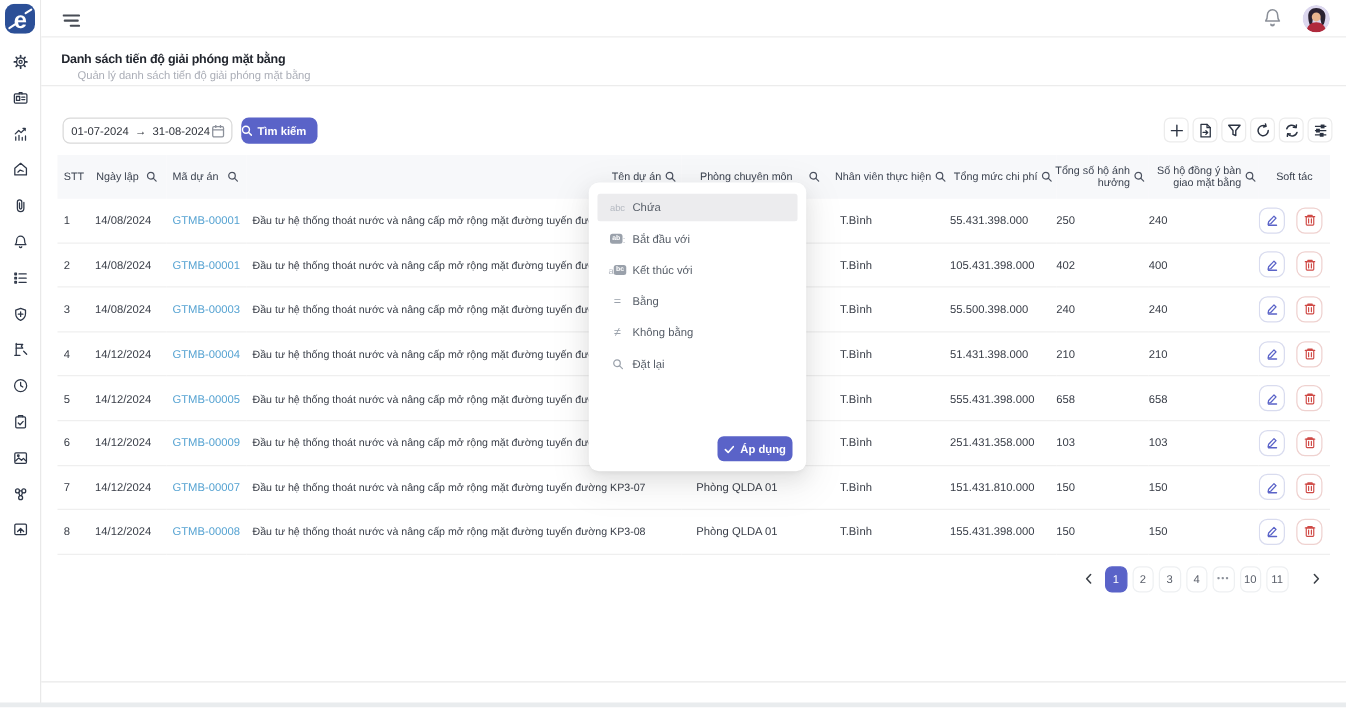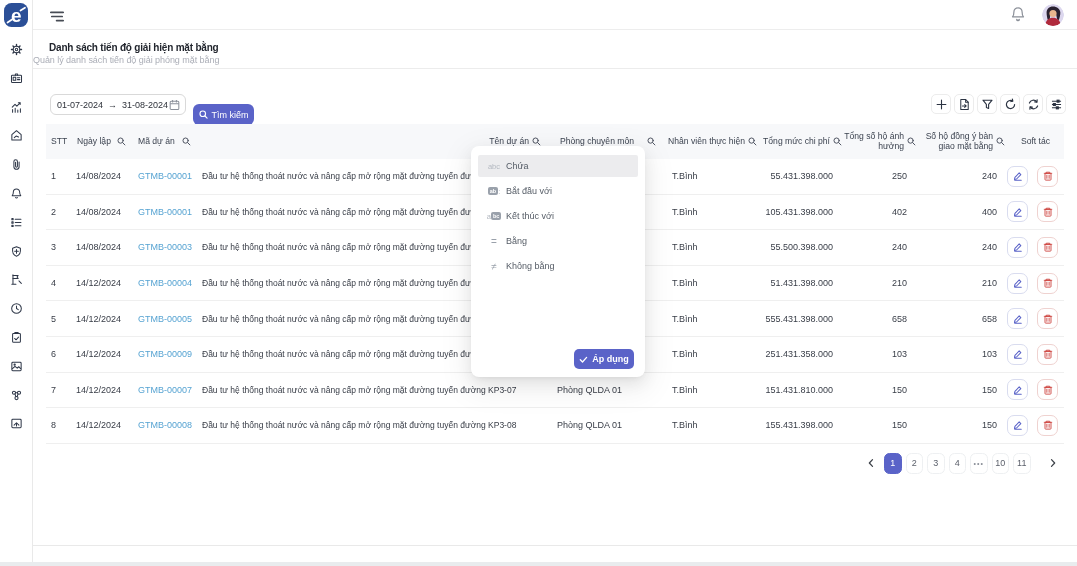--- a/index.html
+++ b/index.html
@@ -9,37 +9,37 @@
 #sidebar{position:absolute;left:0;top:0;width:33px;height:563px;background:#fff;border-right:1px solid #e9e9e9}
 #logo{position:absolute;left:4px;top:3px;width:24px;height:24px}
 .sic{position:absolute;left:10px;width:13px;height:13px}
 
 #topbar{position:absolute;left:33px;top:0;width:1044px;height:30px;background:#fff;border-bottom:1px solid #ededed}
 #burger{position:absolute;left:17px;top:11px;width:14px;height:11px}
 #bell{position:absolute;left:977px;top:6px;width:16px;height:17px}
 #avatar{position:absolute;left:1009px;top:4px;width:22px;height:22px;border-radius:50%;overflow:hidden}
 
 #title{position:absolute;left:49px;top:42px;font-size:10px;font-weight:bold;color:#22262e;letter-spacing:-.2px}
-#subtitle{position:absolute;left:33px;top:55px;font-size:9px;color:#abaeb7;letter-spacing:-.05px}
+#subtitle{position:absolute;left:62px;top:55px;font-size:9px;color:#abaeb7;letter-spacing:-.05px}
 #hr1{position:absolute;left:33px;top:68px;width:1044px;height:1px;background:#ececec}
 
 #datebox{position:absolute;left:50px;top:94px;width:136px;height:21px;border:1px solid #d9d9d9;border-radius:6px;display:flex;align-items:center;padding:0 5px 0 6px;font-size:9px;color:#2e323a;white-space:nowrap}
 #datebox .cal{margin-left:auto}
-#searchbtn{position:absolute;left:193px;top:104px;width:61px;height:21px;background:#5a63c8;border-radius:6px;display:flex;align-items:center;justify-content:center;gap:4px;color:#fff;font-size:9px;font-weight:normal}
+#searchbtn{position:absolute;left:193px;top:94px;width:61px;height:21px;background:#5a63c8;border-radius:6px;display:flex;align-items:center;justify-content:flex-start;gap:4px;color:#fff;font-size:9px;font-weight:bold}
 #toolbar{position:absolute;left:931px;top:94px;display:flex;gap:3px}
 .tbtn{width:20px;height:20px;border:1px solid #ececec;border-radius:5px;background:#fff;display:flex;align-items:center;justify-content:center}
 
 #tbl{position:absolute;left:46px;top:124px;width:1018px;border-collapse:collapse;table-layout:fixed;font-size:9px}
 #tbl th{height:34.5px;background:#f7f8fa;font-weight:normal;color:#3c4350;font-size:8.6px;padding:0}
 #tbl td{height:35.6px;border-bottom:1px solid #efefef;color:#383d47;padding:0;white-space:nowrap;overflow:hidden}
 .hw{display:flex;align-items:center;gap:3px;padding:0 5px;white-space:nowrap}
 .hw .sch{flex:0 0 auto}
 .lbl2{text-align:right;line-height:1.2}
 a.lnk{color:#56a3d2;}
-.num{text-align:right}
+.num{}
 .actw{display:flex;gap:9px;justify-content:center;align-items:center;padding-right:6px}
 .abtn{width:21px;height:21px;border-radius:7px;display:flex;align-items:center;justify-content:center;background:#fff}
 .edit{border:1px solid #d9dcef}
 .del{border:1px solid #efd2d0}
 
 #pager{position:absolute;left:864px;top:453px;display:flex;gap:4px;align-items:center}
 .pg{width:17.5px;height:20.5px;border:1px solid #eef0f2;border-radius:5.5px;background:#fff;display:flex;align-items:center;justify-content:center;font-size:9px;color:#5a5f6a}
 .pg.on{background:#5a63c8;border-color:#5a63c8;color:#fff}
 .pgc{width:13px;display:flex;align-items:center;justify-content:center}
 .dots{font-size:7px;color:#8b9099;letter-spacing:1px}
@@ -149,21 +149,21 @@
         </clipPath>
       </defs>
       <g clip-path="url(#ac)">
         <circle cx="12" cy="12" r="12" fill="#dcd7ee"></circle>
         <path d="M12 2.6c-4.3 0-7 2.9-7 6.8 0 3.1.6 6.2 1.4 8l1.8 1.2L9 12l6.4-.6 1.5 6.8 1.7-1.4c.7-1.8 1.4-4.4 1.4-7.4 0-3.9-3.7-6.8-8-6.8Z" fill="#2a2231"></path>
         <circle cx="12" cy="10.4" r="3.9" fill="#e9b68e"></circle>
         <path d="M12 15c-4.6 0-7.4 3-8 6l-1 3h18l-1-3c-.6-3-3.4-6-8-6Z" fill="#b02a3c"></path>
       </g>
     </svg>
 </div>
-<div id="title">Danh sách tiến độ giải hiện mặt bằng</div>
+<div id="title">Danh sách tiến độ giải phóng mặt bằng</div>
 <div id="subtitle">Quản lý danh sách tiến độ giải phóng mặt bằng</div>
 <div id="hr1"></div>
 <div id="datebox">01-07-2024&nbsp; → &nbsp;31-08-2024<svg class="cal" width="11" height="12" viewBox="0 0 14 15" fill="none" stroke="#8b909a" stroke-width="1.3">
       <rect x="1.5" y="2.8" width="11" height="10.4" rx="1.3"></rect>
       <path d="M1.5 6h11M4.6 1.2v3M9.4 1.2v3"></path>
     </svg></div>
 <div id="searchbtn"><svg width="9" height="9" viewBox="0 0 11 11" fill="none" stroke="#fff" stroke-width="1.4" stroke-linecap="round">
       <circle cx="4.6" cy="4.6" r="3.4"></circle>
       <path d="m7.3 7.3 2.6 2.6"></path>
     </svg>Tìm kiếm</div>
@@ -533,19 +533,25 @@
         <path d="M4.2 2 8 6 4.2 10"></path>
       </svg>
     </div>
   </div>
 <div id="panel">
 <div class="mitem on"><span class="mico">abc</span>Chứa</div>
 <div class="mitem"><span class="mico"><span class="chip">ab</span>:</span>Bắt đầu với</div>
 <div class="mitem"><span class="mico">a<span class="chip">bc</span></span>Kết thúc với</div>
 <div class="mitem"><span class="mico" style="font-size:10px;color:#9aa1ab">=</span>Bằng</div>
 <div class="mitem"><span class="mico" style="font-size:10px;color:#9aa1ab">≠</span>Không bằng</div>
+<div class="mitem"><span class="mico">
+        <svg width="9" height="9" viewBox="0 0 11 11" fill="none" stroke="#9aa1ab" stroke-width="1.2" stroke-linecap="round">
+          <circle cx="4.4" cy="4.4" r="3.2"></circle>
+          <path d="m7 7 2.7 2.7"></path>
+        </svg>
+      </span>Đặt lại</div>
 <div id="applybtn"><svg width="9" height="9" viewBox="0 0 11 11" fill="none" stroke="#fff" stroke-width="1.6" stroke-linecap="round" stroke-linejoin="round">
         <path d="m1.6 5.8 2.7 2.7 5-5.6"></path>
       </svg>Áp dụng</div>
 </div>
 <div id="hr2"></div>
 <div id="foot"><b>Mekong</b><span>Soft</span></div>
 <div id="bstrip"></div>
 
 </body></html>

